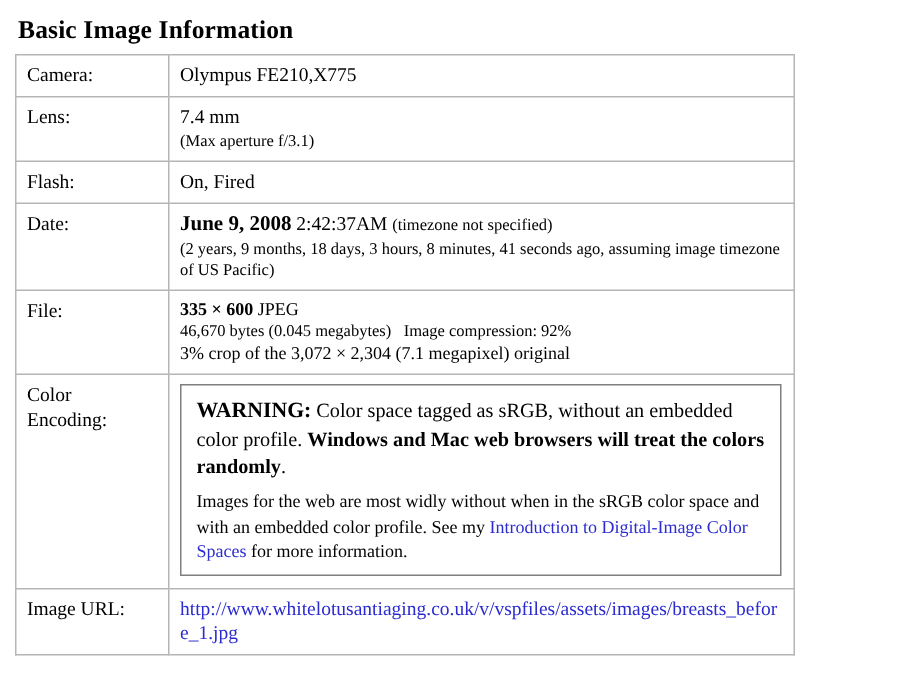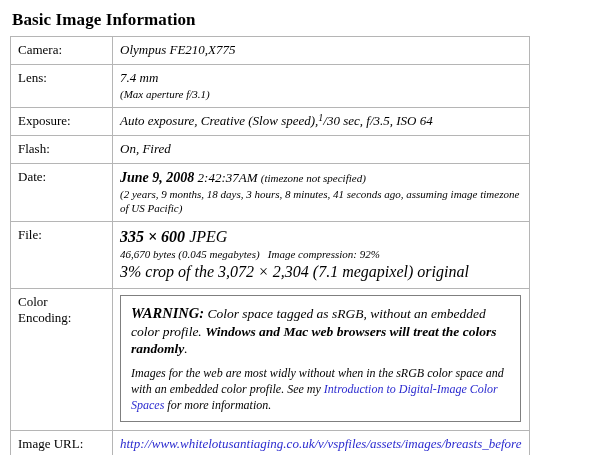--- a/index.html
+++ b/index.html
@@ -41,21 +41,20 @@
     padding: 5px 6px 6px 7px;
     font-size: 13px;
     line-height: 1.25;
   }
   td.label {
     width: 88px;
     white-space: nowrap;
   }
   td.value {
     width: auto;
-    font-style: italic;
   }
   .small {
     font-size: 11px;
     line-height: 1.3;
   }
   .bold {
     font-weight: bold;
   }
   .frac-num {
     font-size: 10px;
@@ -66,21 +65,21 @@
     font-weight: bold;
     font-size: 14px;
   }
   .date-time {
     font-size: 13px;
   }
   .date-tz {
     font-size: 11px;
   }
   .file-main {
-    font-size: 16px;
+    font-size: 12px;
   }
   .file-main .bold {
     font-weight: bold;
   }
   .warnbox {
     border: 1px solid #7f7f7f;
     padding: 8px 9px 8px 10px;
     margin: 1px 2px 2px 0;
     background: #ffffff;
   }
@@ -126,26 +125,20 @@
       </tr>
 
       <tr>
         <td class="label">Lens:</td>
         <td class="value">
           <div>7.4 mm</div>
           <div class="small">(Max aperture f/3.1)</div>
         </td>
       </tr>
 
-      <tr>
-        <td class="label">Exposure:</td>
-        <td class="value">
-          <span>Auto exposure, Creative (Slow speed),</span><span class="frac-num">1</span><span>/30 sec, f/3.5, ISO 64</span>
-        </td>
-      </tr>
 
       <tr>
         <td class="label">Flash:</td>
         <td class="value">On, Fired</td>
       </tr>
 
       <tr>
         <td class="label">Date:</td>
         <td class="value">
           <div>

